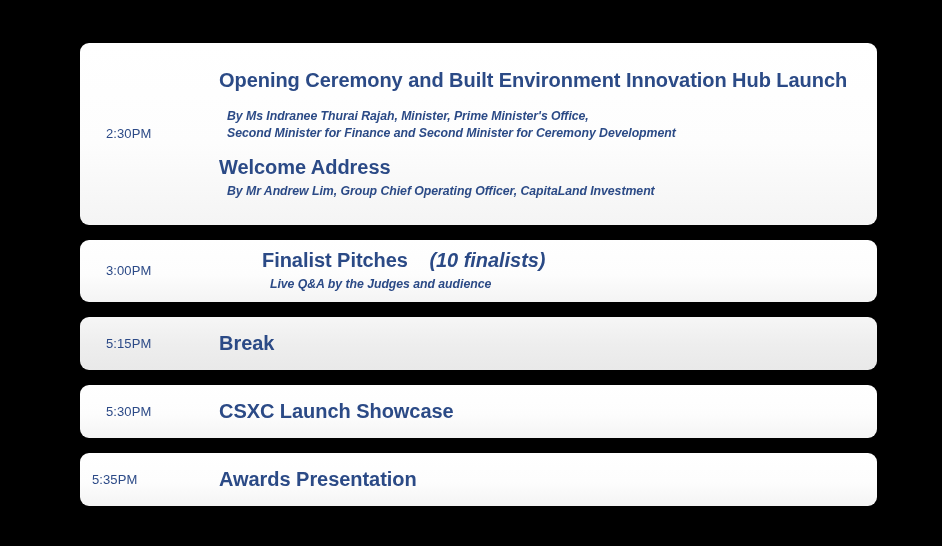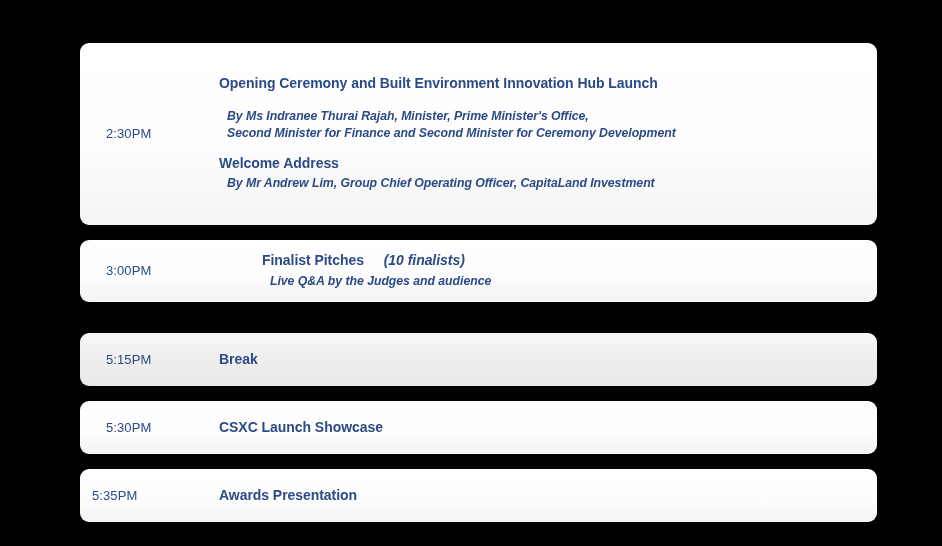--- a/index.html
+++ b/index.html
@@ -32,21 +32,20 @@
     overflow: hidden;
   }
 
   
   .agenda-row.tone-white {
     background: linear-gradient(180deg, #ffffff 0%, #fdfdfd 55%, #f4f4f4 100%);
   }
   
   .agenda-row.tone-grey {
     background: linear-gradient(180deg, #f6f6f6 0%, #eeeeee 50%, #e9e9e9 100%);
-    margin-top: 16px;
   }
 
   .row-gap { height: 15px; }
 
   .time-cell {
     flex: 0 0 139px;
     box-sizing: border-box;
     padding-left: 26px;
     color: #2c4a87;
     font-size: 13px;
@@ -58,21 +57,21 @@
   .time-cell.nudge { padding-left: 12px; }
 
   .content-cell {
     flex: 1 1 auto;
     box-sizing: border-box;
     padding-right: 18px;
   }
 
   .item-title {
     color: #2b4a86;
-    font-size: 14px;
+    font-size: 20px;
     font-weight: bold;
     line-height: 1.26;
     letter-spacing: -0.05px;
     white-space: nowrap;
   }
   .item-title .paren {
     font-style: italic;
     font-weight: bold;
     margin-left: 16px;
   }

